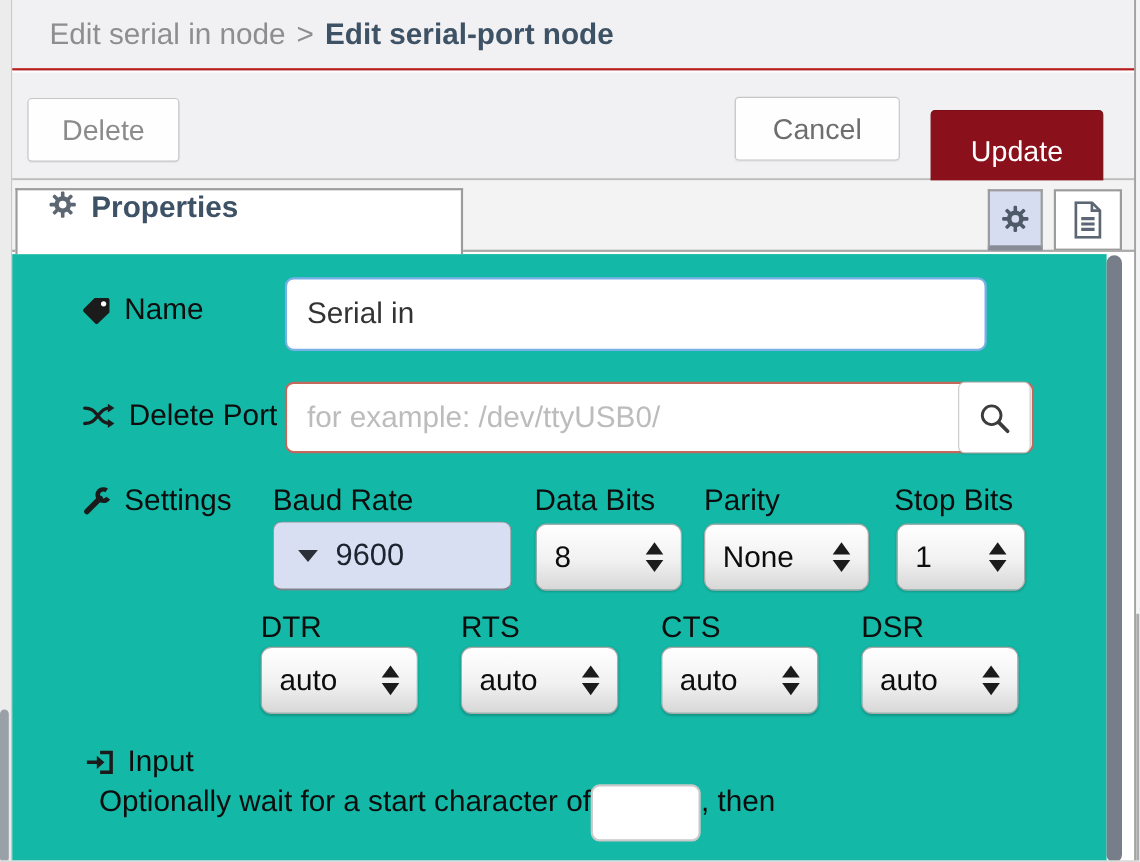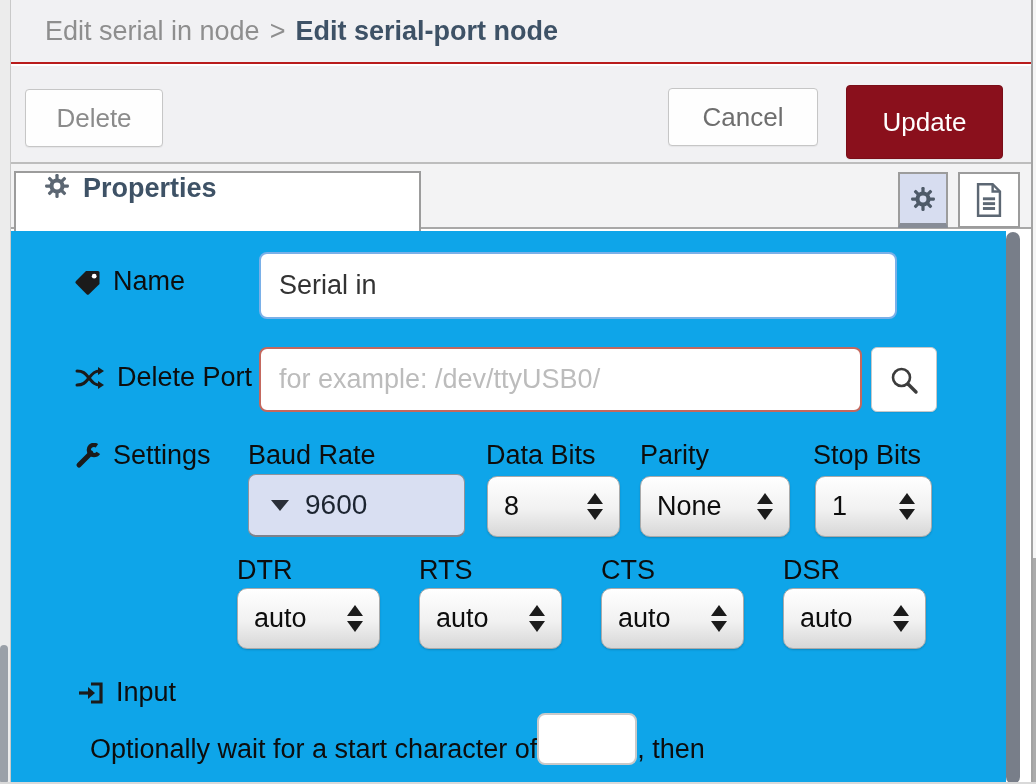--- a/index.html
+++ b/index.html
@@ -39,21 +39,21 @@
     background:#f1f1f3; border-bottom:2px solid #bdbdbd;
   }
   .btn {
     position:absolute; display:flex; align-items:center; justify-content:center;
     font-size:26px; border-radius:4px; cursor:pointer;
     border:1px solid #c6c6c6; background:#fefefe; color:#757575;
     box-shadow:0 1px 1px rgba(0,0,0,.05);
   }
   .btn-delete { left:14px; top:23px; width:138px; height:58px; color:#8b8b8b; }
   .btn-cancel { left:657px; top:22px; width:150px; height:58px; color:#6e6e6e; }
-  .btn-update { left:835px; top:19px; width:157px; height:74px; background:#8a101c; border:1px solid #7a0e18; color:#ffffff; }
+  .btn-update { left:835px; top:34px; width:157px; height:74px; background:#8a101c; border:1px solid #7a0e18; color:#ffffff; }
 
   
   .tabbar {
     position:absolute; left:11px; top:164px; width:1021px; height:65px;
     background:#f3f3f4; border-bottom:2px solid #a8a8a8;
   }
   .tab-active {
     position:absolute; left:3px; top:7px; width:407px; height:60px;
     background:#ffffff; border:2px solid #9c9c9c; border-bottom:none;
     display:flex; padding-left:28px; gap:13px;
@@ -62,32 +62,32 @@
   }
   .icon-btn {
     position:absolute; top:8px; height:56px; background:#ffffff;
     border:2px solid #9c9c9c; display:flex; align-items:center; justify-content:center;
     cursor:pointer;
   }
   .icon-btn.gear { left:887px; width:50px; background:#d7ddf0; border-bottom:5px solid #878c97; }
   .icon-btn.doc  { left:947px; width:62px; }
 
   
-  .form { position:absolute; left:11px; top:231px; width:995px; height:553px; background:#0ea5e9; }
+  .form { position:absolute; left:11px; top:231px; width:995px; height:553px; background:#14b8a6; }
 
   .flabel { position:absolute; display:flex; align-items:center; gap:12px; font-size:27px; color:#0d0d0d; }
   .col-label { position:absolute; font-size:27px; color:#0d0d0d; }
 
   .text-input {
     position:absolute; font-size:27px; color:#333;
     border-radius:8px; padding:0 18px; outline:none;
     font-family:"Liberation Sans", sans-serif; background:#fff;
   }
   .input-name   { left:248px; top:21px; width:638px; height:67px; border:2px solid #7ab0e8; }
-  .input-serial { left:248px; top:116px; width:603px; height:65px; border:2px solid #c4685e; }
+  .input-serial { left:248px; top:116px; width:681px; height:65px; border:2px solid #c4685e; }
   .input-serial::placeholder { color:#bcbcbc; opacity:1; }
   .input-char   { border:2px solid #c9c9c9; border-radius:8px; width:100px; height:52px; background:#fff; }
 
   .search-btn {
     position:absolute; left:860px; top:116px; width:66px; height:65px;
     background:#fff; border:1px solid #c8c8c8; border-radius:6px;
     display:flex; align-items:center; justify-content:center; cursor:pointer;
     box-shadow:0 1px 1px rgba(0,0,0,.06);
   }
 
@@ -108,21 +108,21 @@
     box-shadow:0 1px 2px rgba(0,0,0,.18);
     display:flex; align-items:center; padding:0 16px; gap:8px;
     font-size:27px; color:#0d0d0d; cursor:pointer;
   }
   .nsel-arrows { margin-left:auto; display:flex; flex-direction:column; align-items:center; gap:5px; }
   .tri-up   { width:0; height:0; border-left:8px solid transparent; border-right:8px solid transparent; border-bottom:11px solid #1b1b1b; }
   .tri-down { width:0; height:0; border-left:8px solid transparent; border-right:8px solid transparent; border-top:11px solid #1b1b1b; }
 
   .sentence {
     position:absolute; left:79px; top:482px;
-    display:flex; align-items:flex-end; 
+    display:flex; align-items:flex-start; 
     font-size:27px; color:#0d0d0d;
   }
 
   svg { display:block; }
 </style>
 </head>
 <body>
 
 <div class="screen">
 

